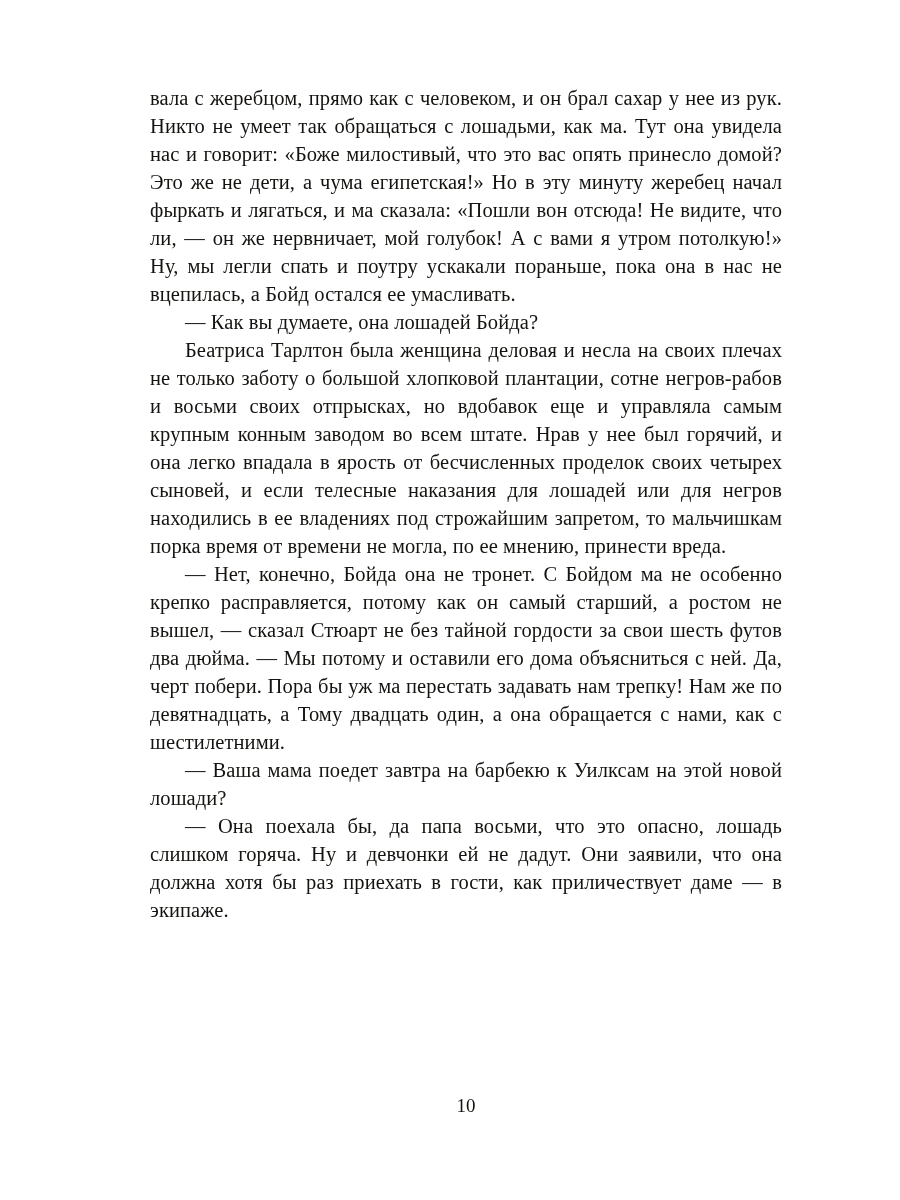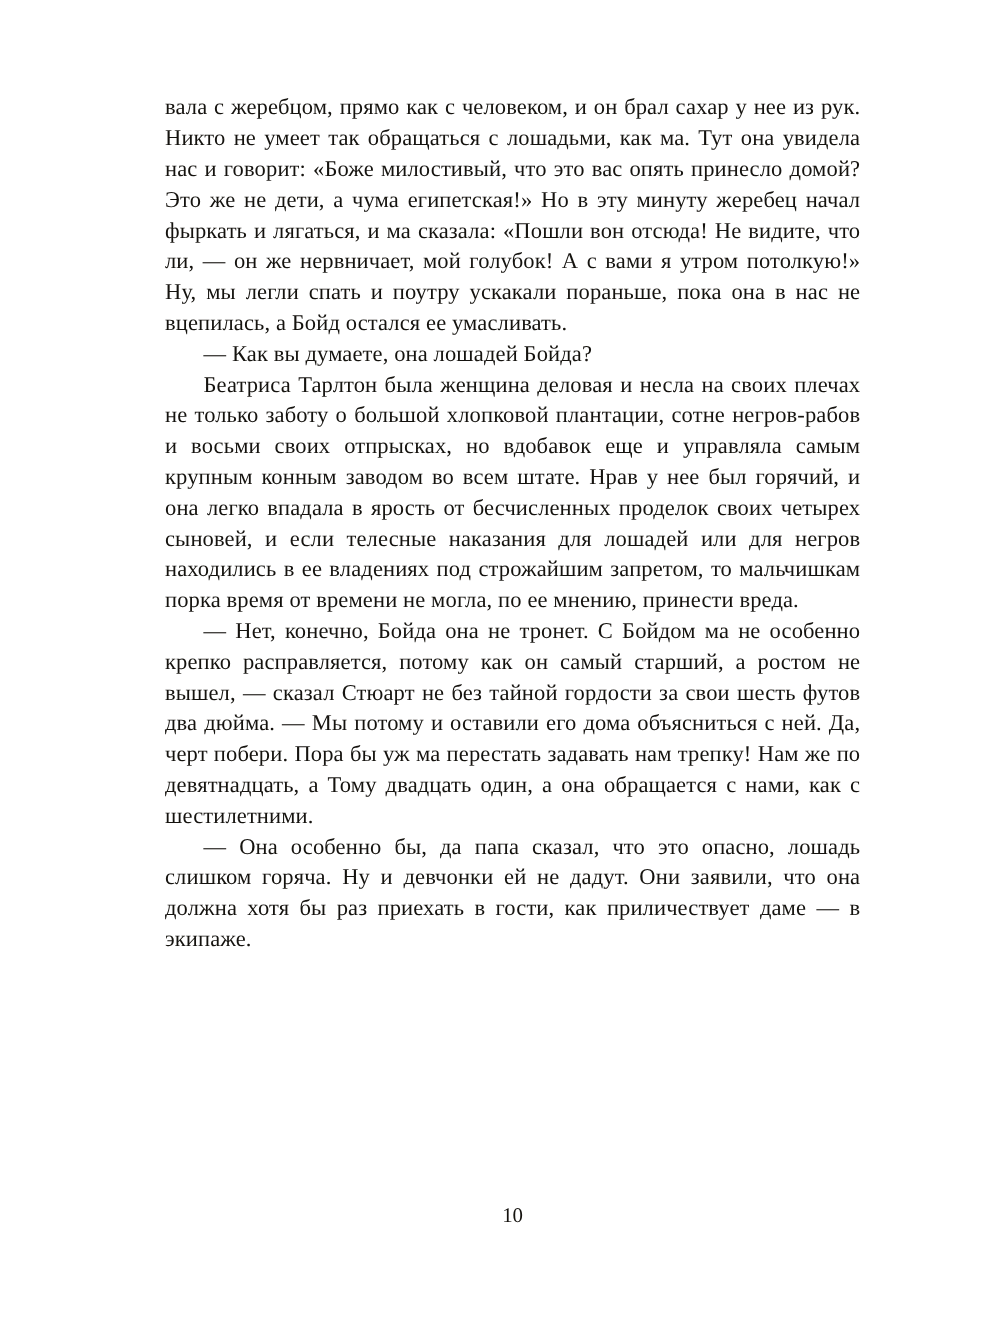--- a/index.html
+++ b/index.html
@@ -45,16 +45,17 @@
 </style>
 </head>
 <body>
 
 <div class="book-page" style="--page-bg: #ffffff; --ink: #15130f;">
   <div class="text-block">
       <p class="para">вала с жеребцом, прямо как с человеком, и он брал сахар у нее из рук. Никто не умеет так обращаться с лошадьми, как ма. Тут она увидела нас и говорит: «Боже милостивый, что это вас опять принесло домой? Это же не дети, а чума египетская!» Но в эту минуту жеребец начал фыркать и лягаться, и ма сказала: «Пошли вон отсюда! Не видите, что ли, — он же нервничает, мой голубок! А с вами я утром потолкую!» Ну, мы легли спать и поутру ускакали пораньше, пока она в нас не вцепилась, а Бойд остался ее умасливать.</p>
       <p class="para indent">— Как вы думаете, она лошадей Бойда?</p>
       <p class="para indent">Беатриса Тарлтон была женщина деловая и несла на своих плечах не только заботу о большой хлопковой плантации, сотне негров-рабов и восьми своих отпрысках, но вдобавок еще и управляла самым крупным конным заводом во всем штате. Нрав у нее был горячий, и она легко впадала в ярость от бесчисленных проделок своих четырех сыновей, и если телесные наказания для лошадей или для негров находились в ее владениях под строжайшим запретом, то мальчишкам порка время от времени не могла, по ее мнению, принести вреда.</p>
       <p class="para indent">— Нет, конечно, Бойда она не тронет. С Бойдом ма не особенно крепко расправляется, потому как он самый старший, а ростом не вышел, — сказал Стюарт не без тайной гордости за свои шесть футов два дюйма. — Мы потому и оставили его дома объясниться с ней. Да, черт побери. Пора бы уж ма перестать задавать нам трепку! Нам же по девятнадцать, а Тому двадцать один, а она обращается с нами, как с шестилетними.</p>
-      <p class="para indent">— Она особенно бы, да папа сказал, что это опасно, лошадь слишком горяча. Ну и девчонки ей не дадут. Они заявили, что она должна хотя бы раз приехать в гости, как приличествует даме — в экипаже.</p>
+      <p class="para indent">— Ваша мама поедет завтра на барбекю к Уилксам на этой новой лошади?</p>
+      <p class="para indent">— Она поехала бы, да папа восьми, что это опасно, лошадь слишком горяча. Ну и девчонки ей не дадут. Они заявили, что она должна хотя бы раз приехать в гости, как приличествует даме — в экипаже.</p>
     </div>
   <div class="page-number">10</div>
 </div>
 
 </body></html>

